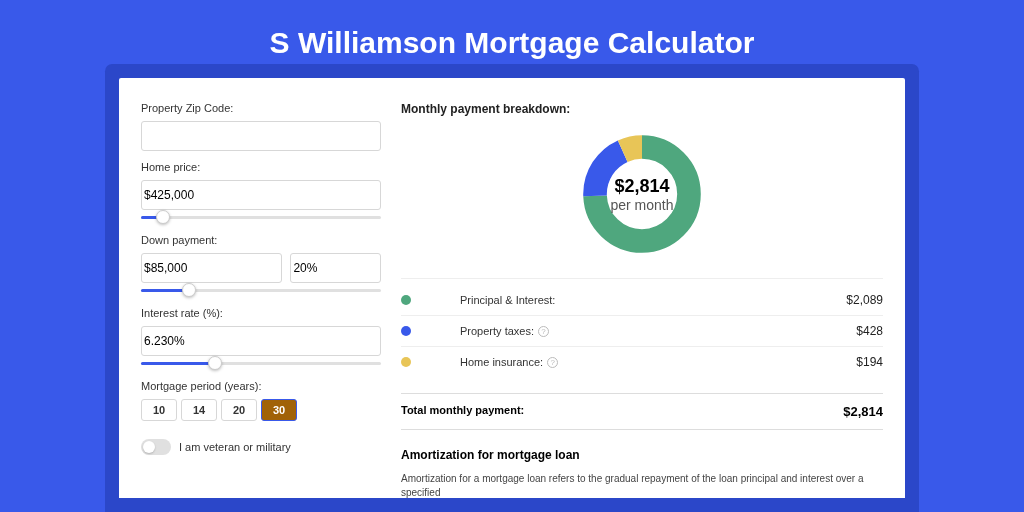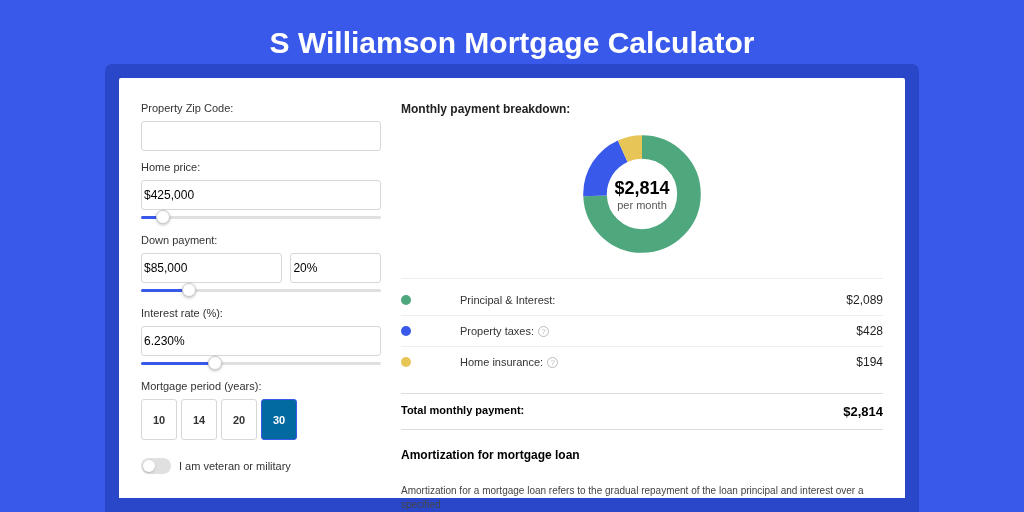--- a/index.html
+++ b/index.html
@@ -12,48 +12,48 @@
   .text-input { width: 100%; height: 30px; border: 1px solid #d7d7d7; border-radius: 3px; padding: 0 2px; font-size: 12px; background: #fff; }
   .group { margin-bottom: 10px; }
   .slider-wrap { position: relative; height: 12px; margin-top: 2px; }
   .slider-track { position: absolute; top: 4px; left: 0; right: 0; height: 3px; background: #e0e0e0; border-radius: 2px; }
   .slider-fill { position: absolute; top: 4px; left: 0; height: 3px; background: #3959ea; border-radius: 2px; }
   .slider-thumb { position: absolute; top: -2px; width: 14px; height: 14px; border-radius: 50%; background: #fff; border: 1px solid #ccc; box-shadow: 0 1px 3px rgba(0,0,0,0.25); transform: translateX(-50%); }
   .row { display: flex; gap: 8px; }
   .row .text-input:first-child { flex: 1.6; }
   .row .text-input:last-child { flex: 1; }
   .period-btns { display: flex; gap: 4px; }
-  .period-btn { width: 36px; height: 41px; border: 1px solid #d7d7d7; background: #fff; border-radius: 3px; font-size: 11px; font-weight: 600; color: #333; cursor: pointer; }
-  .period-btn.active { background: #0369a1; color: #fff; border-color: #3959ea; }
+  .period-btn { width: 36px; height: 22px; border: 1px solid #d7d7d7; background: #fff; border-radius: 3px; font-size: 11px; font-weight: 600; color: #333; cursor: pointer; }
+  .period-btn.active { background: #a16207; color: #fff; border-color: #3959ea; }
   .toggle-row { display: flex; align-items: center; gap: 8px; margin-top: 18px; }
   .toggle { width: 30px; height: 16px; background: #e0e0e0; border-radius: 8px; position: relative; }
   .toggle::after { content: ""; position: absolute; width: 12px; height: 12px; border-radius: 50%; background: #fff; top: 2px; left: 2px; box-shadow: 0 1px 2px rgba(0,0,0,0.2); }
   .toggle-label { font-size: 11px; color: #333; }
   .section-hdr { font-size: 12px; font-weight: 700; color: #222; margin-bottom: 12px; }
   .donut-wrap { display: flex; justify-content: center; padding: 4px 0 16px; }
   .donut { position: relative; width: 124px; height: 124px; }
   .donut svg { width: 124px; height: 124px; transform: rotate(-90deg); }
   .donut-center { position: absolute; inset: 0; display: flex; flex-direction: column; align-items: center; justify-content: center; }
   .donut-amount { font-size: 18px; font-weight: 800; color: #000; }
-  .donut-sub { font-size: 11px; color: #555; }
+  .donut-sub { font-size: 14px; color: #555; }
   .divider { border: 0; border-top: 1px solid #eee; margin: 6px 0; }
   .line { display: flex; align-items: center; padding: 8px 0; border-bottom: 1px solid #eee; gap: 39px; }
   .line:last-of-type { border-bottom: 0; }
   .dot { width: 10px; height: 10px; border-radius: 50%; margin-right: 10px; }
   .dot.green { background: #4fa77e; }
   .dot.blue { background: #3959ea; }
   .dot.yellow { background: #e8c557; }
   .line-label { font-size: 11px; color: #333; flex: 1; display: flex; align-items: center; gap: 4px; }
   .line-val { font-size: 12px; color: #222; }
   .info-icon { display: inline-flex; width: 11px; height: 11px; border: 1px solid #bbb; color: #bbb; border-radius: 50%; font-size: 8px; align-items: center; justify-content: center; }
   .total-row { display: flex; padding: 10px 0; border-top: 1px solid #ddd; border-bottom: 1px solid #ddd; margin-top: 16px; }
   .total-row .t-label { font-size: 11px; font-weight: 700; flex: 1; }
   .total-row .t-val { font-size: 13px; font-weight: 700; }
   .amort { margin-top: 18px; }
-  .amort-hdr { font-size: 12px; font-weight: 700; margin-bottom: 22px; }
+  .amort-hdr { font-size: 12px; font-weight: 700; margin-bottom: 10px; }
   .amort-text { font-size: 10px; color: #444; line-height: 1.4; }
 </style>
 </head>
 <body>
 
 <div class="title">S Williamson Mortgage Calculator</div>
 
 <div class="panel">
   <div class="left">
 

